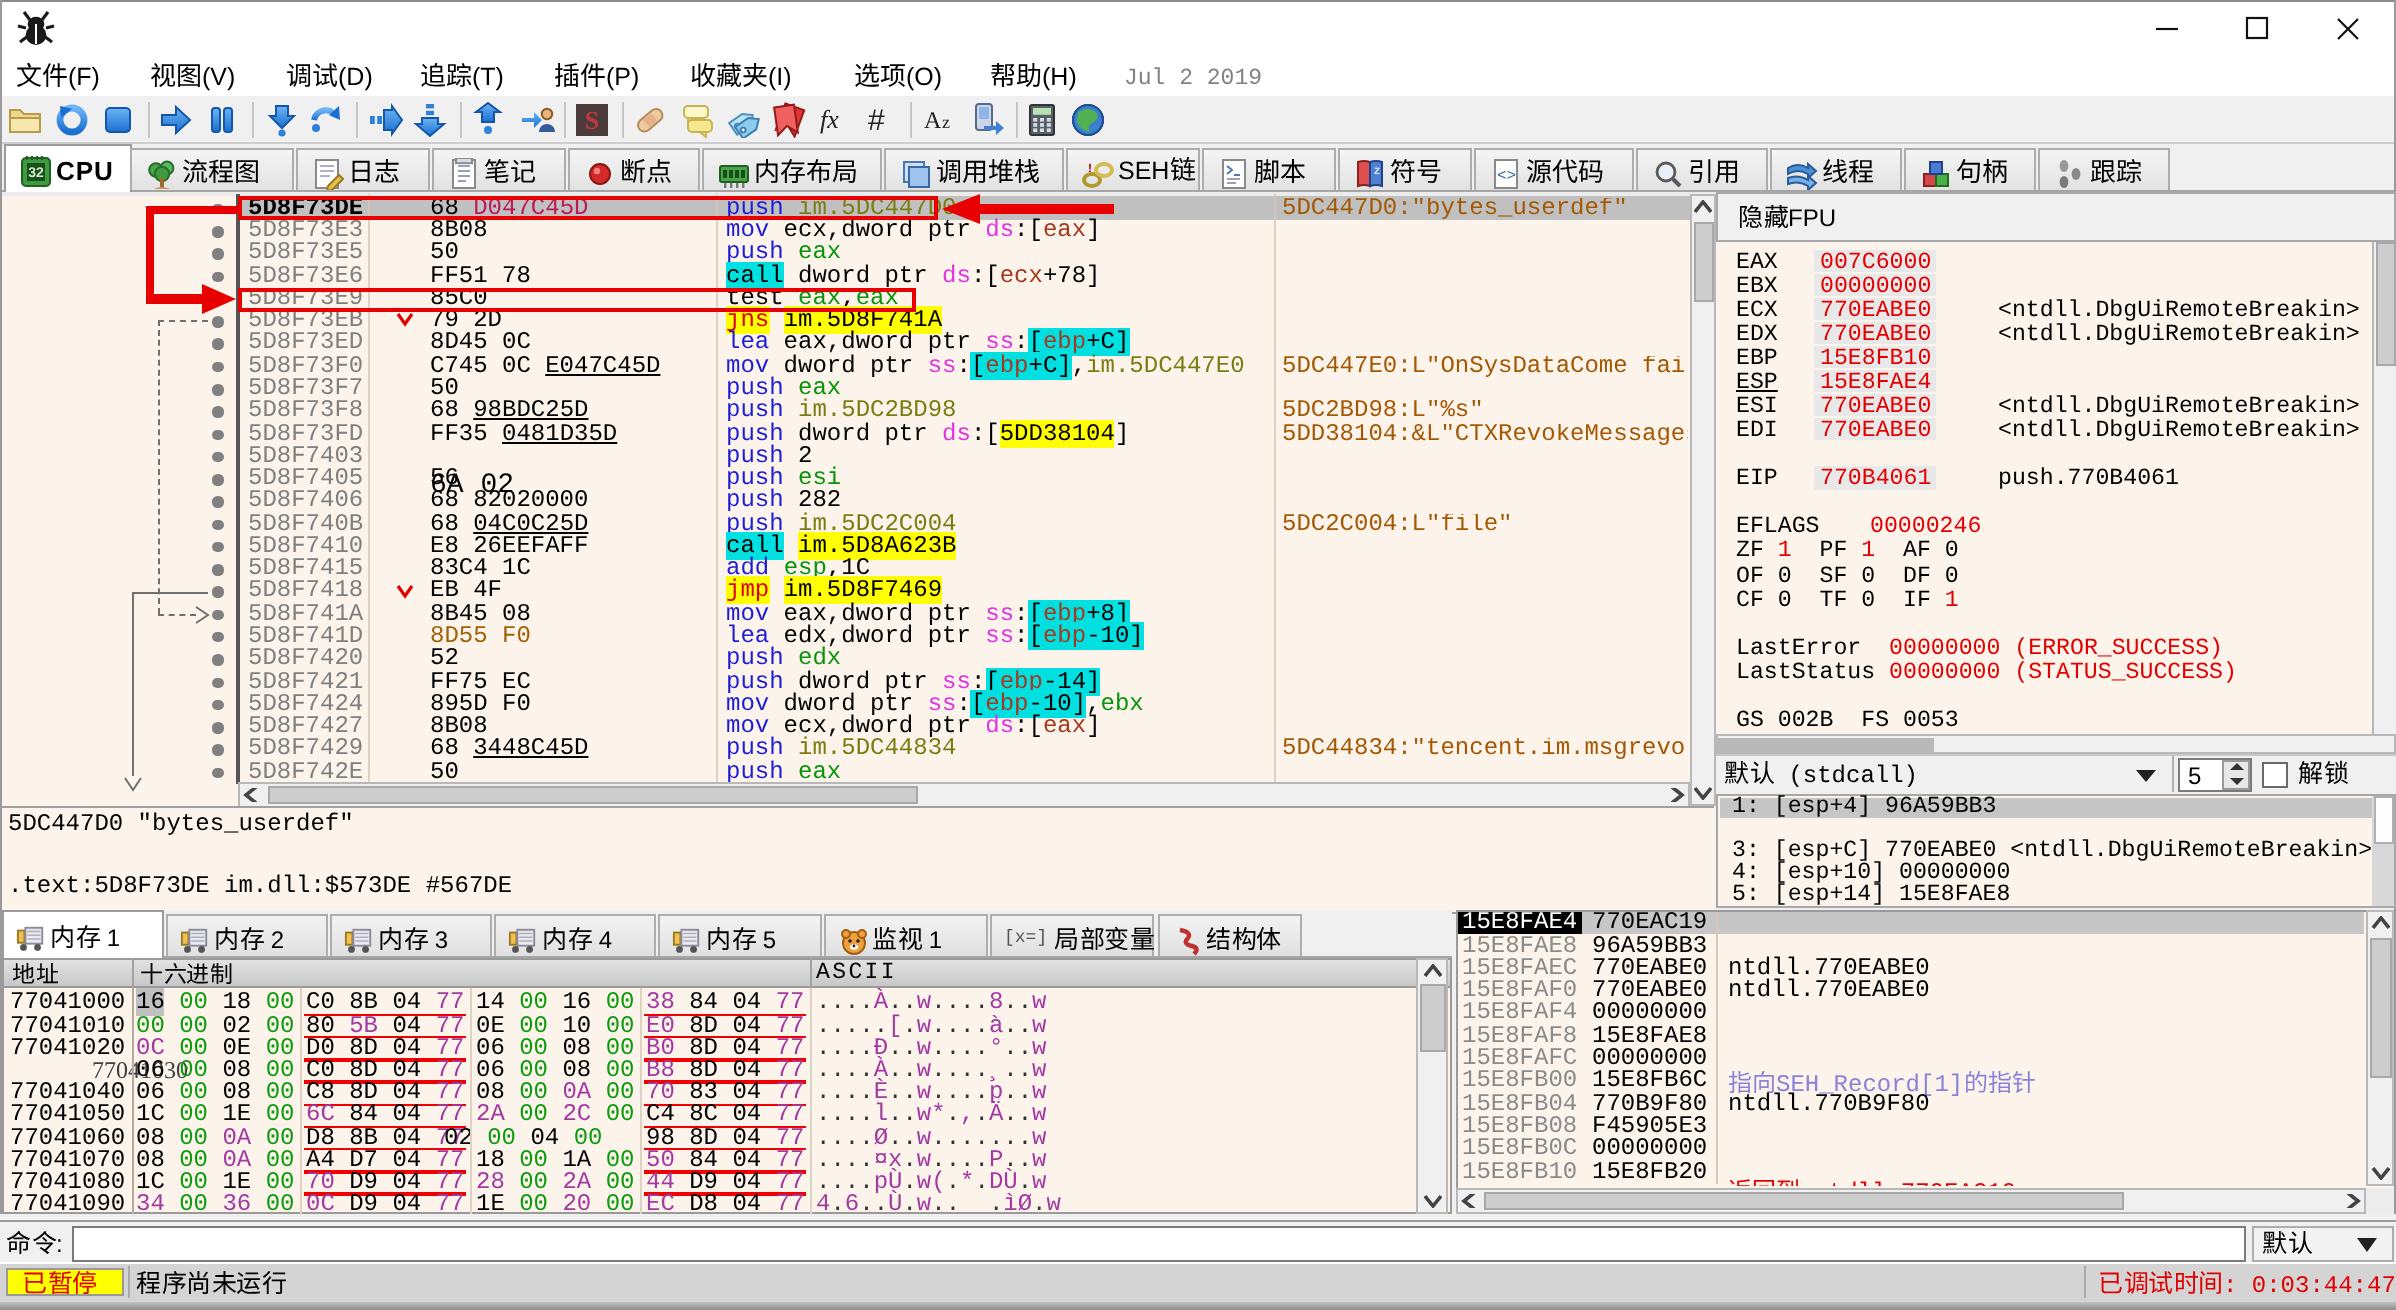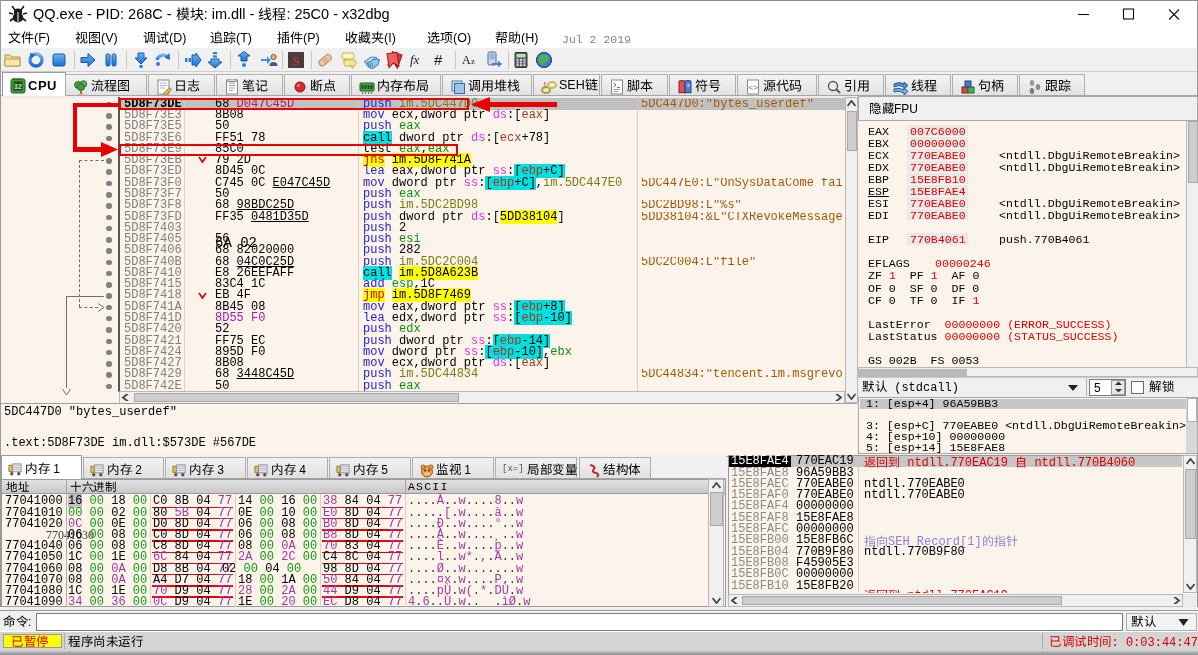--- a/index.html
+++ b/index.html
@@ -103,29 +103,20 @@
         <path d="M16 1 L13 5"></path>
 <path d="M1 8 L5 9"></path>
         <path d="M19 8 L15 9"></path>
 <path d="M2 16 L6 13"></path>
         <path d="M18 16 L14 13"></path>
 </g>
 <ellipse cx="10" cy="7" rx="4.2" ry="3.6" fill="#1a1a1a"></ellipse>
 <ellipse cx="10" cy="12.5" rx="5.2" ry="5" fill="#1a1a1a"></ellipse>
 <path d="M10 7 L10 17" stroke="#fff" stroke-width="1"></path>
 </svg>
-<div style="left:33.0px;top:6.0px;font-family:'Liberation Sans',sans-serif;font-size:14.5px;color:#000;white-space:pre;">QQ.exe - PID: 268C - <svg style="width:14.0px;height:14.0px;vertical-align:-1.8px;" viewBox="0 0 1000 1000">
-        <use href="#u6A21" fill="#000"></use>
-      </svg><svg style="width:14.0px;height:14.0px;vertical-align:-1.8px;" viewBox="0 0 1000 1000">
-        <use href="#u5757" fill="#000"></use>
-      </svg>: im.dll - <svg style="width:14.0px;height:14.0px;vertical-align:-1.8px;" viewBox="0 0 1000 1000">
-        <use href="#u7EBF" fill="#000"></use>
-      </svg><svg style="width:14.0px;height:14.0px;vertical-align:-1.8px;" viewBox="0 0 1000 1000">
-        <use href="#u7A0B" fill="#000"></use>
-      </svg>: 25C0 - x32dbg</div>
 <svg style="position:absolute;left:1073px;top:0" width="125" height="28" viewBox="0 0 125 28">
       <g stroke="#111" stroke-width="1.1" fill="none">
         <path d="M5 14.5 H16"></path>
         <rect x="50.5" y="9" width="10" height="10"></rect>
         <path d="M96 9.5 L106 19.5 M106 9.5 L96 19.5"></path>
       </g>
     </svg>
 <div style="left:0.0px;top:28.0px;width:1198.0px;height:20.0px;background:#fff;"></div>
 <div style="left:8.0px;top:31.0px;font-family:'Liberation Sans',sans-serif;font-size:12.5px;color:#000;white-space:pre;"><svg style="width:13.0px;height:13.0px;vertical-align:-1.7px;" viewBox="0 0 1000 1000">
         <use href="#u6587" fill="#000"></use>
@@ -541,21 +532,21 @@
 <div style="left:124.0px;top:279.1px;font-family:'Liberation Mono',monospace;font-size:12.0px;line-height:11.3px;color:#7f7f7f;white-space:pre;">5D8F7415</div>
 <div style="left:215.0px;top:279.1px;font-family:'Liberation Mono',monospace;font-size:12.0px;line-height:11.3px;color:#000;white-space:pre;"><span style="color:#000;">83C4 1C</span></div>
 <div style="left:363.0px;top:279.1px;font-family:'Liberation Mono',monospace;font-size:12.0px;line-height:11.3px;color:#000;white-space:pre;"><span style="color:#1d1dd8;">add</span><span style="color:#000;"> </span><span style="color:#089408;">esp</span><span style="color:#000;">,1C</span></div>
 <div style="left:124.0px;top:290.4px;font-family:'Liberation Mono',monospace;font-size:12.0px;line-height:11.3px;color:#7f7f7f;white-space:pre;">5D8F7418</div>
 <div style="left:215.0px;top:290.4px;font-family:'Liberation Mono',monospace;font-size:12.0px;line-height:11.3px;color:#000;white-space:pre;"><span style="color:#000;">EB 4F</span></div>
 <div style="left:363.0px;top:290.4px;font-family:'Liberation Mono',monospace;font-size:12.0px;line-height:11.3px;color:#000;white-space:pre;"><span style="color:#e00000;background:#ffff00;">jmp</span><span style="color:#000;"> </span><span style="color:#000;background:#ffff00;">im.5D8F7469</span></div>
 <div style="left:124.0px;top:301.7px;font-family:'Liberation Mono',monospace;font-size:12.0px;line-height:11.3px;color:#7f7f7f;white-space:pre;">5D8F741A</div>
 <div style="left:215.0px;top:301.7px;font-family:'Liberation Mono',monospace;font-size:12.0px;line-height:11.3px;color:#000;white-space:pre;"><span style="color:#000;">8B45 08</span></div>
 <div style="left:363.0px;top:301.7px;font-family:'Liberation Mono',monospace;font-size:12.0px;line-height:11.3px;color:#000;white-space:pre;"><span style="color:#1d1dd8;">mov</span><span style="color:#000;"> eax,dword ptr </span><span style="color:#e233e2;">ss</span><span style="color:#000;">:</span><span style="background:#00e0e0">[<span style="color:#a33a1f">ebp</span>+8]</span></div>
 <div style="left:124.0px;top:312.9px;font-family:'Liberation Mono',monospace;font-size:12.0px;line-height:11.3px;color:#7f7f7f;white-space:pre;">5D8F741D</div>
-<div style="left:215.0px;top:312.9px;font-family:'Liberation Mono',monospace;font-size:12.0px;line-height:11.3px;color:#000;white-space:pre;"><span style="color:#a21caf;">8D55 F0</span></div>
+<div style="left:215.0px;top:312.9px;font-family:'Liberation Mono',monospace;font-size:12.0px;line-height:11.3px;color:#000;white-space:pre;"><span style="color:#a16207;">8D55 F0</span></div>
 <div style="left:363.0px;top:312.9px;font-family:'Liberation Mono',monospace;font-size:12.0px;line-height:11.3px;color:#000;white-space:pre;"><span style="color:#1d1dd8;">lea</span><span style="color:#000;"> edx,dword ptr </span><span style="color:#e233e2;">ss</span><span style="color:#000;">:</span><span style="background:#00e0e0">[<span style="color:#a33a1f">ebp</span>-10]</span></div>
 <div style="left:124.0px;top:324.2px;font-family:'Liberation Mono',monospace;font-size:12.0px;line-height:11.3px;color:#7f7f7f;white-space:pre;">5D8F7420</div>
 <div style="left:215.0px;top:324.2px;font-family:'Liberation Mono',monospace;font-size:12.0px;line-height:11.3px;color:#000;white-space:pre;"><span style="color:#000;">52</span></div>
 <div style="left:363.0px;top:324.2px;font-family:'Liberation Mono',monospace;font-size:12.0px;line-height:11.3px;color:#000;white-space:pre;"><span style="color:#1d1dd8;">push</span><span style="color:#000;"> </span><span style="color:#089408;">edx</span></div>
 <div style="left:124.0px;top:335.5px;font-family:'Liberation Mono',monospace;font-size:12.0px;line-height:11.3px;color:#7f7f7f;white-space:pre;">5D8F7421</div>
 <div style="left:215.0px;top:335.5px;font-family:'Liberation Mono',monospace;font-size:12.0px;line-height:11.3px;color:#000;white-space:pre;"><span style="color:#000;">FF75 EC</span></div>
 <div style="left:363.0px;top:335.5px;font-family:'Liberation Mono',monospace;font-size:12.0px;line-height:11.3px;color:#000;white-space:pre;"><span style="color:#1d1dd8;">push</span><span style="color:#000;"> dword ptr </span><span style="color:#e233e2;">ss</span><span style="color:#000;">:</span><span style="background:#00e0e0">[<span style="color:#a33a1f">ebp</span>-14]</span></div>
 <div style="left:124.0px;top:346.7px;font-family:'Liberation Mono',monospace;font-size:12.0px;line-height:11.3px;color:#7f7f7f;white-space:pre;">5D8F7424</div>
 <div style="left:215.0px;top:346.7px;font-family:'Liberation Mono',monospace;font-size:12.0px;line-height:11.3px;color:#000;white-space:pre;"><span style="color:#000;">895D F0</span></div>
 <div style="left:363.0px;top:346.7px;font-family:'Liberation Mono',monospace;font-size:12.0px;line-height:11.3px;color:#000;white-space:pre;"><span style="color:#1d1dd8;">mov</span><span style="color:#000;"> dword ptr </span><span style="color:#e233e2;">ss</span><span style="color:#000;">:</span><span style="background:#00e0e0">[<span style="color:#a33a1f">ebp</span>-10]</span><span style="color:#000;">,</span><span style="color:#089408;">ebx</span></div>
@@ -945,29 +936,20 @@
     </svg>
 <svg style="position:absolute;left:711.5px;top:597.0px" width="9" height="7" viewBox="0 0 9 7">
       <path d="M0.5 1 L4.5 6 L8.5 1" fill="none" stroke="#444" stroke-width="1.8" transform="rotate(0 4.5 3.5)"></path>
     </svg>
 <div style="left:709.5px;top:492.0px;width:13.0px;height:34.0px;background:#cdcdcd;border:1px solid #a8a8a8;box-sizing:border-box;"></div>
 <div style="left:728.0px;top:455.0px;width:470.0px;height:152.0px;background:#fcf4eb;border:1px solid #9a9a9a;box-sizing:border-box;"></div>
 <div style="left:791.0px;top:455.5px;width:391.0px;height:11.3px;background:#c6c6c6;"></div>
 <div style="left:729.0px;top:455.5px;width:62.0px;height:11.3px;background:#000;"></div>
 <div style="left:731.0px;top:456.2px;font-family:'Liberation Mono',monospace;font-size:12.0px;line-height:11.3px;color:#fff;white-space:pre;">15E8FAE4</div>
 <div style="left:796.0px;top:456.2px;font-family:'Liberation Mono',monospace;font-size:12.0px;line-height:11.3px;color:#000;white-space:pre;">770EAC19</div>
-<div style="left:864.0px;top:456.2px;font-family:'Liberation Mono',monospace;font-size:12.0px;line-height:11.3px;color:#000;white-space:pre;"><svg style="width:12.0px;height:12.0px;vertical-align:-1.6px;" viewBox="0 0 1000 1000">
-        <use href="#u8FD4" fill="#e30000"></use>
-      </svg><svg style="width:12.0px;height:12.0px;vertical-align:-1.6px;" viewBox="0 0 1000 1000">
-        <use href="#u56DE" fill="#e30000"></use>
-      </svg><svg style="width:12.0px;height:12.0px;vertical-align:-1.6px;" viewBox="0 0 1000 1000">
-        <use href="#u5230" fill="#e30000"></use>
-      </svg><span style="color:#e30000;"> ntdll.770EAC19 </span><svg style="width:12.0px;height:12.0px;vertical-align:-1.6px;" viewBox="0 0 1000 1000">
-        <use href="#u81EA" fill="#e30000"></use>
-      </svg><span style="color:#e30000;"> ntdll.770B4060</span></div>
 <div style="left:731.0px;top:467.5px;font-family:'Liberation Mono',monospace;font-size:12.0px;line-height:11.3px;color:#8a8a8a;white-space:pre;">15E8FAE8</div>
 <div style="left:796.0px;top:467.5px;font-family:'Liberation Mono',monospace;font-size:12.0px;line-height:11.3px;color:#000;white-space:pre;">96A59BB3</div>
 <div style="left:731.0px;top:478.8px;font-family:'Liberation Mono',monospace;font-size:12.0px;line-height:11.3px;color:#8a8a8a;white-space:pre;">15E8FAEC</div>
 <div style="left:796.0px;top:478.8px;font-family:'Liberation Mono',monospace;font-size:12.0px;line-height:11.3px;color:#000;white-space:pre;">770EABE0</div>
 <div style="left:864.0px;top:478.8px;font-family:'Liberation Mono',monospace;font-size:12.0px;line-height:11.3px;color:#000;white-space:pre;">ntdll.770EABE0</div>
 <div style="left:731.0px;top:490.1px;font-family:'Liberation Mono',monospace;font-size:12.0px;line-height:11.3px;color:#8a8a8a;white-space:pre;">15E8FAF0</div>
 <div style="left:796.0px;top:490.1px;font-family:'Liberation Mono',monospace;font-size:12.0px;line-height:11.3px;color:#000;white-space:pre;">770EABE0</div>
 <div style="left:864.0px;top:490.1px;font-family:'Liberation Mono',monospace;font-size:12.0px;line-height:11.3px;color:#000;white-space:pre;">ntdll.770EABE0</div>
 <div style="left:731.0px;top:501.4px;font-family:'Liberation Mono',monospace;font-size:12.0px;line-height:11.3px;color:#8a8a8a;white-space:pre;">15E8FAF4</div>
 <div style="left:796.0px;top:501.4px;font-family:'Liberation Mono',monospace;font-size:12.0px;line-height:11.3px;color:#000;white-space:pre;">00000000</div>

